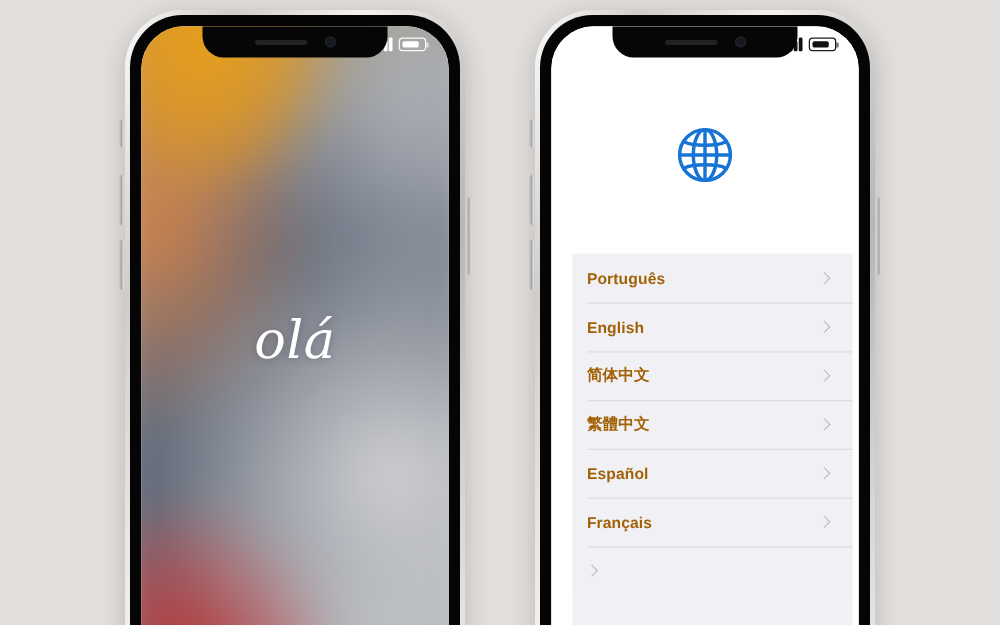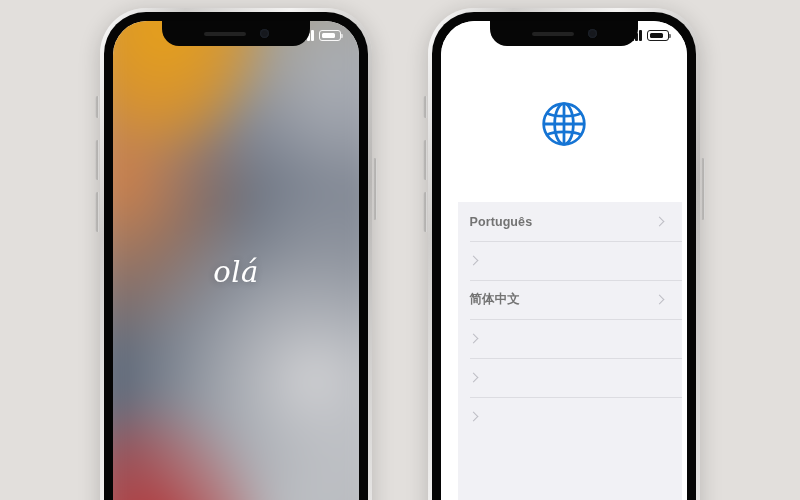--- a/index.html
+++ b/index.html
@@ -151,21 +151,21 @@
 
   .greeting {
     position: absolute;
     left: 0; right: 0;
     top: 47%;
     transform: translateY(-50%);
     text-align: center;
     color: #ffffff;
     font-family: "DejaVu Serif", serif;
     font-style: italic;
-    font-size: 29px;
+    font-size: 42px;
     font-weight: 400;
     letter-spacing: 0.5px;
     text-shadow: 0 1px 7px rgba(0,0,0,0.22);
     z-index: 10;
     user-select: none;
   }
 
   
   .picker {
     position: absolute;
@@ -199,21 +199,21 @@
   .lang-row + .lang-row::before {
     content: "";
     position: absolute;
     left: 12px; right: 0; top: 0;
     height: 1px;
     background: #dcdce1;
   }
   .lang-label {
     font-size: 12.5px;
     font-weight: bold;
-    color: #737373;
+    color: #a16207;
     letter-spacing: 0.1px;
     flex: 1;
   }
   .chev {
     width: 7px; height: 7px;
     border-right: 1.6px solid #bdbdc4;
     border-top: 1.6px solid #bdbdc4;
     transform: rotate(45deg);
     margin-right: 3px;
     flex: none;
@@ -304,37 +304,44 @@
           </div>
 
           <div class="lang-list">
 
             <div class="lang-row">
               <span class="lang-label">Português</span>
               <span class="chev"></span>
             </div>
 
             <div class="lang-row">
+              <span class="lang-label">English</span>
               <span class="chev"></span>
             </div>
 
             <div class="lang-row">
               <span class="lang-label">简体中文</span>
               <span class="chev"></span>
             </div>
 
             <div class="lang-row">
-              <span class="chev"></span>
-            </div>
-
-
-            <div class="lang-row">
-              <span class="chev"></span>
-            </div>
-
+              <span class="lang-label">繁體中文</span>
+              <span class="chev"></span>
+            </div>
+
+
+            <div class="lang-row">
+              <span class="lang-label">Español</span>
+              <span class="chev"></span>
+            </div>
+
+            <div class="lang-row">
+              <span class="lang-label">Français</span>
+              <span class="chev"></span>
+            </div>
 
             <div class="lang-row">
               <span class="chev"></span>
             </div>
 
           </div>
         </div>
 
       </div>
     </div>

